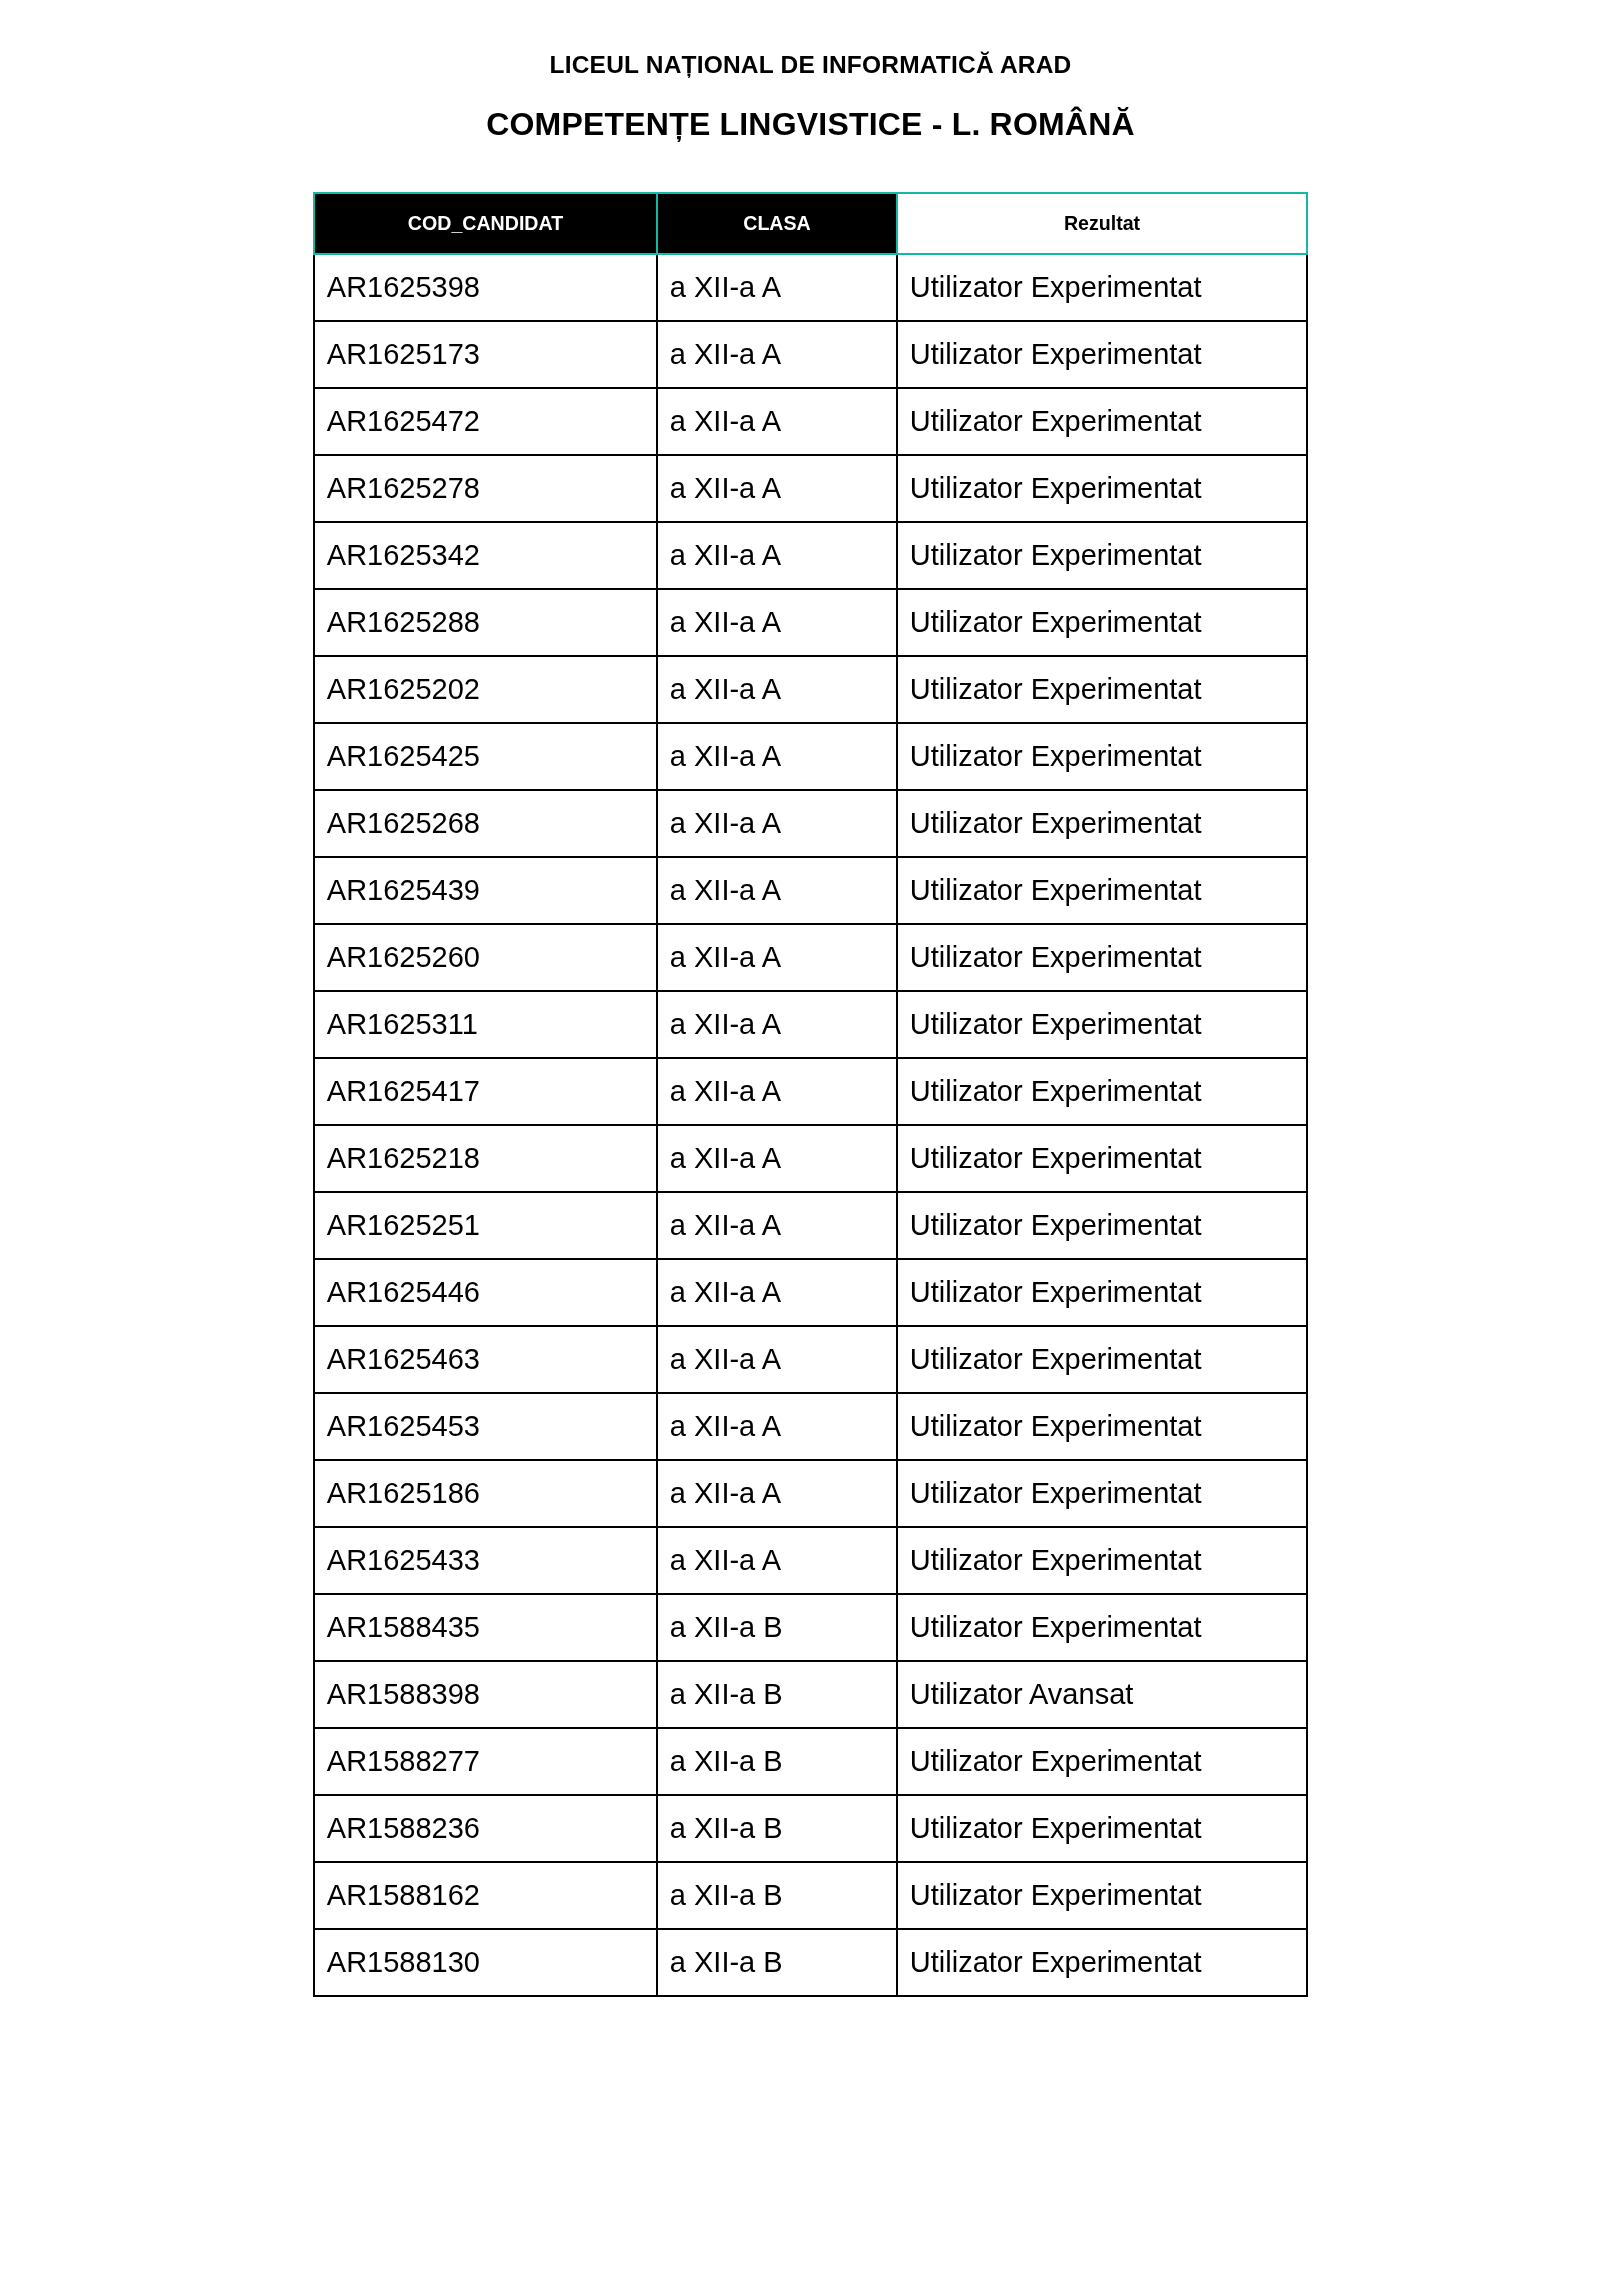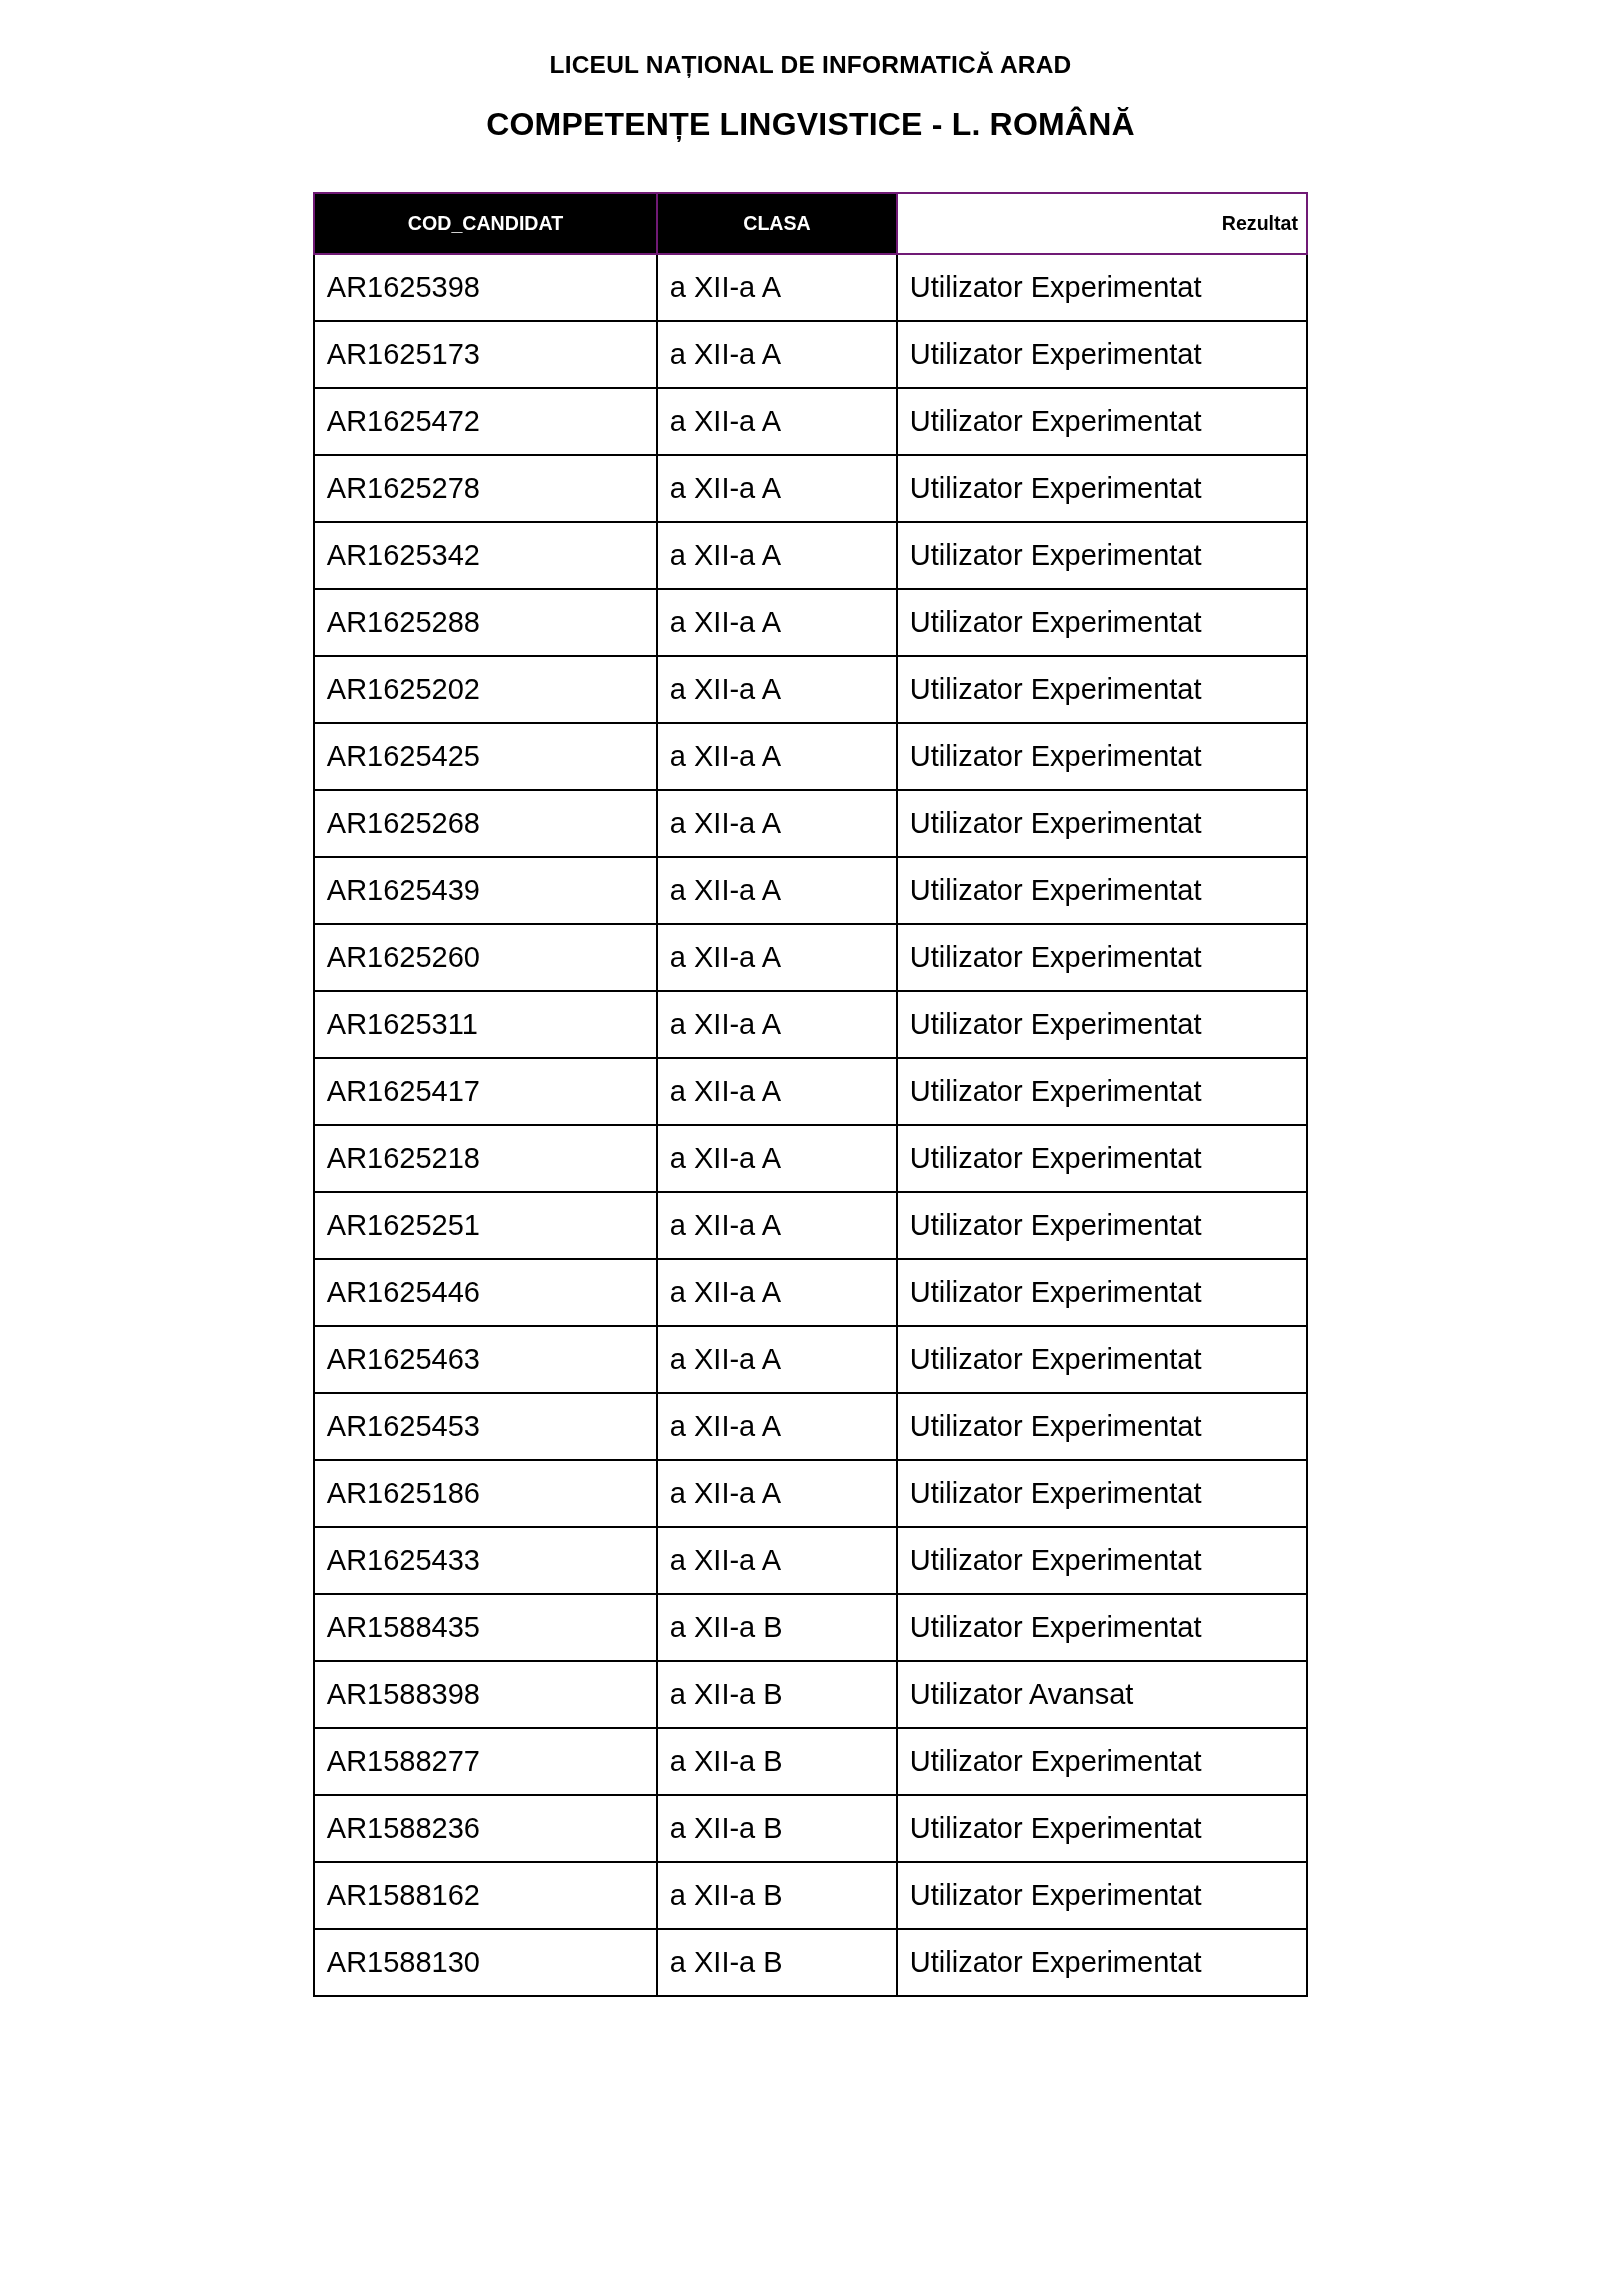--- a/index.html
+++ b/index.html
@@ -47,37 +47,37 @@
     border-collapse: collapse;
     table-layout: fixed;
     width: 993px;
     border: 2px solid #000;
   }
   table.results col.c-cod { width: 343px; }
   table.results col.c-clasa { width: 240px; }
   table.results col.c-rez { width: 410px; }
 
   table.results thead th {
-    border: 2px solid #701a75;
+    border: 2px solid #14b8a6;
     font-size: 19.6px;
     font-weight: bold;
     height: 61px;
-    padding: 0 8px;
+    padding: 0 21px;
     box-sizing: border-box;
     margin-top: 17px;
   }
   th.head-dark {
     background: #000000;
     color: #ffffff;
     text-align: center;
   }
   th.head-light {
     background: #ffffff;
     color: #000000;
-    text-align: right;
+    text-align: center;
   }
   table.results tbody td {
     border: 2px solid #000;
     font-size: 29px;
     font-weight: normal;
     height: 67px;
     padding: 0 7.8px 0 11.8px;
     box-sizing: border-box;
     white-space: nowrap;
     overflow: hidden;

